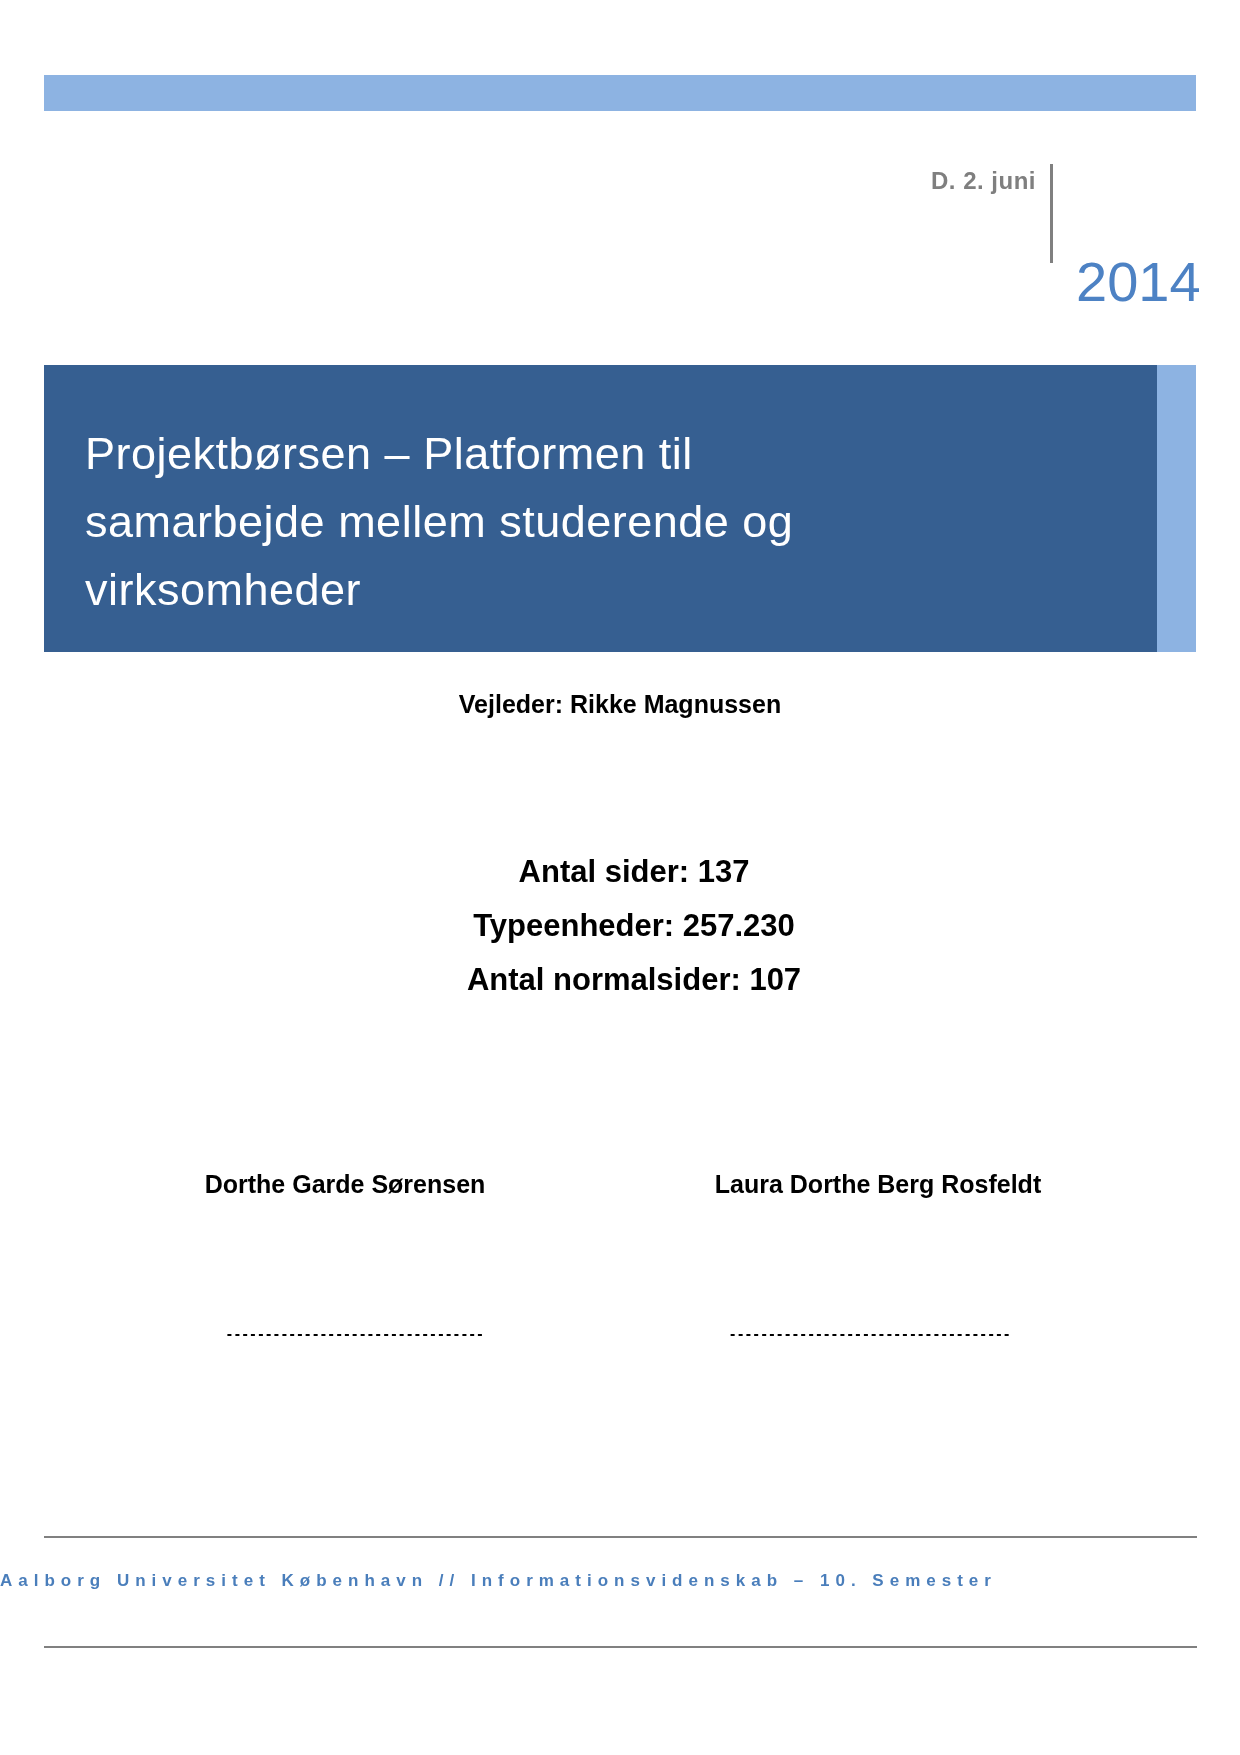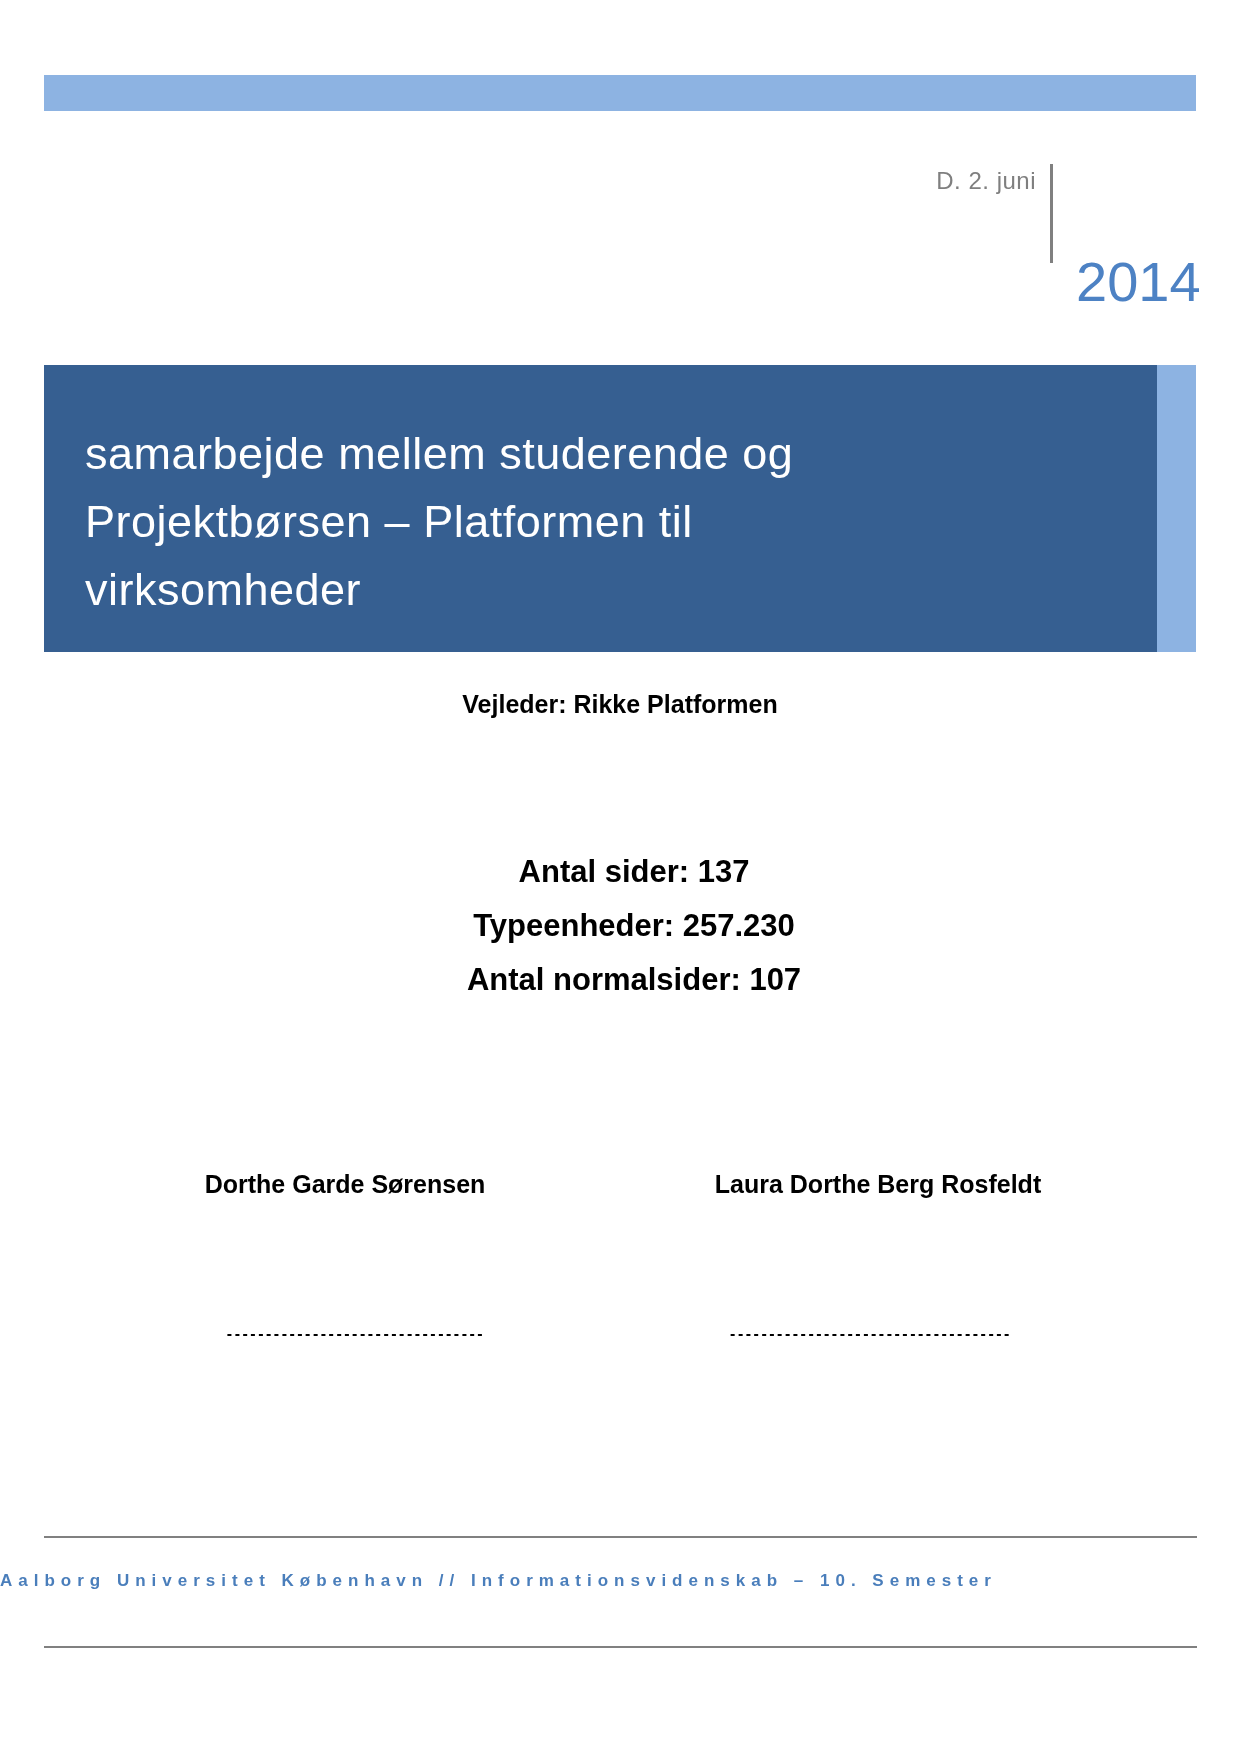--- a/index.html
+++ b/index.html
@@ -16,21 +16,21 @@
   .top-bar {
     position: absolute;
     left: 44px; top: 75px;
     width: 1152px; height: 36px;
     background: var(--accent-light);
   }
 
   .date-label {
     position: absolute;
     top: 167px; right: 204px;
-    font-size: 24px; font-weight: 400;
+    font-size: 24px; font-weight: 700;
     color: var(--gray-text);
     letter-spacing: 0.5px;
   }
   .date-rule {
     position: absolute;
     left: 1050px; top: 164px;
     width: 3px; height: 99px;
     background: var(--rule-gray);
   }
   .year-text {
@@ -132,28 +132,28 @@
 <div class="page">
 
   <div class="top-bar"></div>
 
   <span class="date-label">D. 2. juni</span>
   <div class="date-rule"></div>
   <span class="year-text">2014</span>
 
   <div class="banner-dark">
     <div class="banner-title">
+      <div>Projektbørsen – Platformen til</div>
       <div>samarbejde mellem studerende og</div>
-      <div>Projektbørsen – Platformen til</div>
       <div>virksomheder</div>
     </div>
   </div>
   <div class="banner-strip"></div>
 
-  <div class="supervisor-line">Vejleder: Rikke Platformen</div>
+  <div class="supervisor-line">Vejleder: Rikke Magnussen</div>
 
   <div class="stats-block">
     <div>Antal sider: 137</div>
     <div>Typeenheder: 257.230</div>
     <div>Antal normalsider: 107</div>
   </div>
 
   <div class="author-name first">Dorthe Garde Sørensen</div>
   <div class="author-name second">Laura Dorthe Berg Rosfeldt</div>
 

